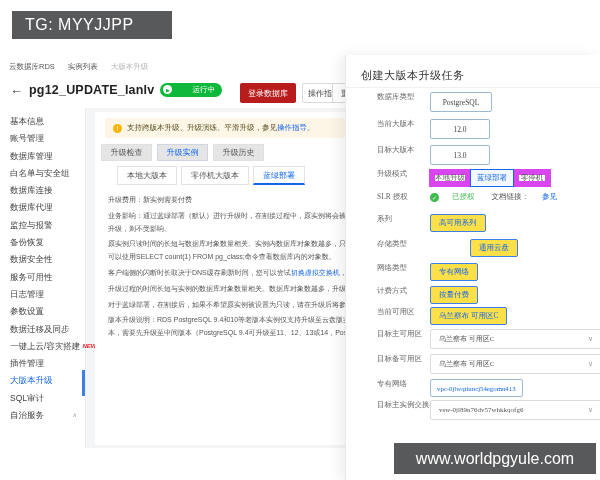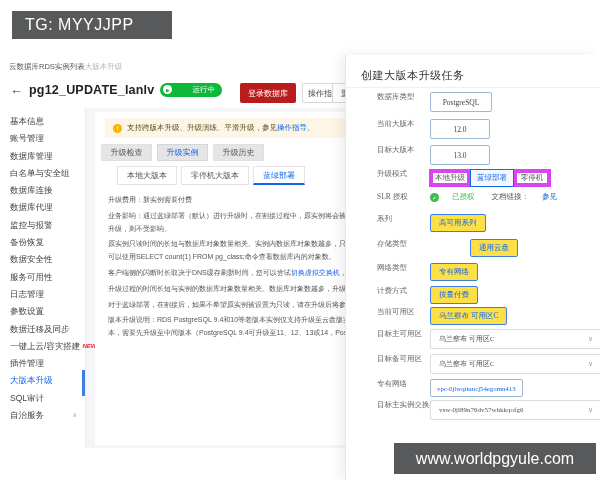--- a/index.html
+++ b/index.html
@@ -7,21 +7,21 @@
               font-family:"Liberation Sans", sans-serif; color:#333; }
 
   
   .wm { position:absolute; background:#58595b; color:#fff; z-index:40;
         display:flex; align-items:center; }
   .wm-top { left:12px; top:11px; width:160px; height:28px; font-size:16px; padding-left:13px; letter-spacing:.5px; }
   .wm-bottom { left:394px; top:443px; width:202px; height:31px; font-size:16px; justify-content:center; }
 
   
   .breadcrumb { position:absolute; left:9px; top:62px; font-size:7.5px; color:#555;
-                display:flex; }
+                display:flex; gap:13px; }
   .breadcrumb .dim { color:#b5b5b5; }
   .hdr { position:absolute; left:10px; top:82px; display:flex; align-items:center; gap:6px; }
   .back { font-size:13px; color:#333; }
   .title { font-size:12.5px; font-weight:bold; color:#222; letter-spacing:.2px; }
   .pill { display:flex; align-items:center; gap:20px; background:#0eb83a; color:#fff;
           border-radius:9px; height:14px; padding:0 7px 0 3px; font-size:7.5px; }
   .pill .play { width:9px; height:9px; border-radius:50%; background:#fff; color:#0eb83a;
                 font-size:5px; display:flex; align-items:center; justify-content:center; }
   .hbtn { position:absolute; top:83px; height:20px; font-size:8px; display:flex;
           align-items:center; justify-content:center; border-radius:2px; cursor:pointer; }
@@ -64,21 +64,21 @@
   
   .drawer { position:absolute; left:345px; top:55px; width:255px; height:425px; background:#fff;
             z-index:5; border-left:1px solid #e8e8e8; box-shadow:-5px 0 12px rgba(0,0,0,.07); }
   .d-title { position:absolute; left:15px; top:13px; font-size:11px; color:#333; font-weight:500; letter-spacing:.5px; }
   .d-divider { position:absolute; left:0; top:32px; width:255px; height:1px; background:#f0f0f0; }
   .drow { position:absolute; left:31px; width:232px; display:flex; align-items:flex-start;font-family:Liberation Serif, serif; }
   .dlabel { width:53px; flex:none; font-size:7.5px; color:#666; white-space:nowrap; }
   .vbox { height:20px; border:1px solid #9db9d6; border-radius:2px; background:#fff;
           display:flex; align-items:center; justify-content:center; font-size:7.5px; color:#444; }
   .seg { display:flex; }
-  .segbtn { height:18px; border:4px solid #d946ef; background:#fff; font-size:7.5px; color:#555;
+  .segbtn { height:18px; border:6px solid #d946ef; background:#fff; font-size:7.5px; color:#555;
             display:flex; align-items:center; justify-content:center; margin-left:-1px; cursor:pointer; }
   .segbtn.active { border:1px solid #1366ec; color:#1366ec; background:#f3f8ff; z-index:1; }
   .chip { height:18px; border:1px solid #3d7fe4; border-radius:2px; color:#1366ec; background:#fde047;
           display:flex; align-items:center; justify-content:center; font-size:7.5px; padding:0 8px; }
   .dd { width:172px; height:20px; border:1px solid #dcdcdc; border-radius:2px; background:#fff;
         display:flex; align-items:center; font-size:7px; color:#555; padding:0 8px; cursor:pointer; }
   .dd .chev { margin-left:auto; color:#999; font-size:7px; }
   .okrow { display:flex; align-items:center; gap:13px; font-size:7.5px; }
   .okicon { width:9px; height:9px; border-radius:50%; background:#3fba4e; color:#fff; font-size:6px;
             display:flex; align-items:center; justify-content:center; }

